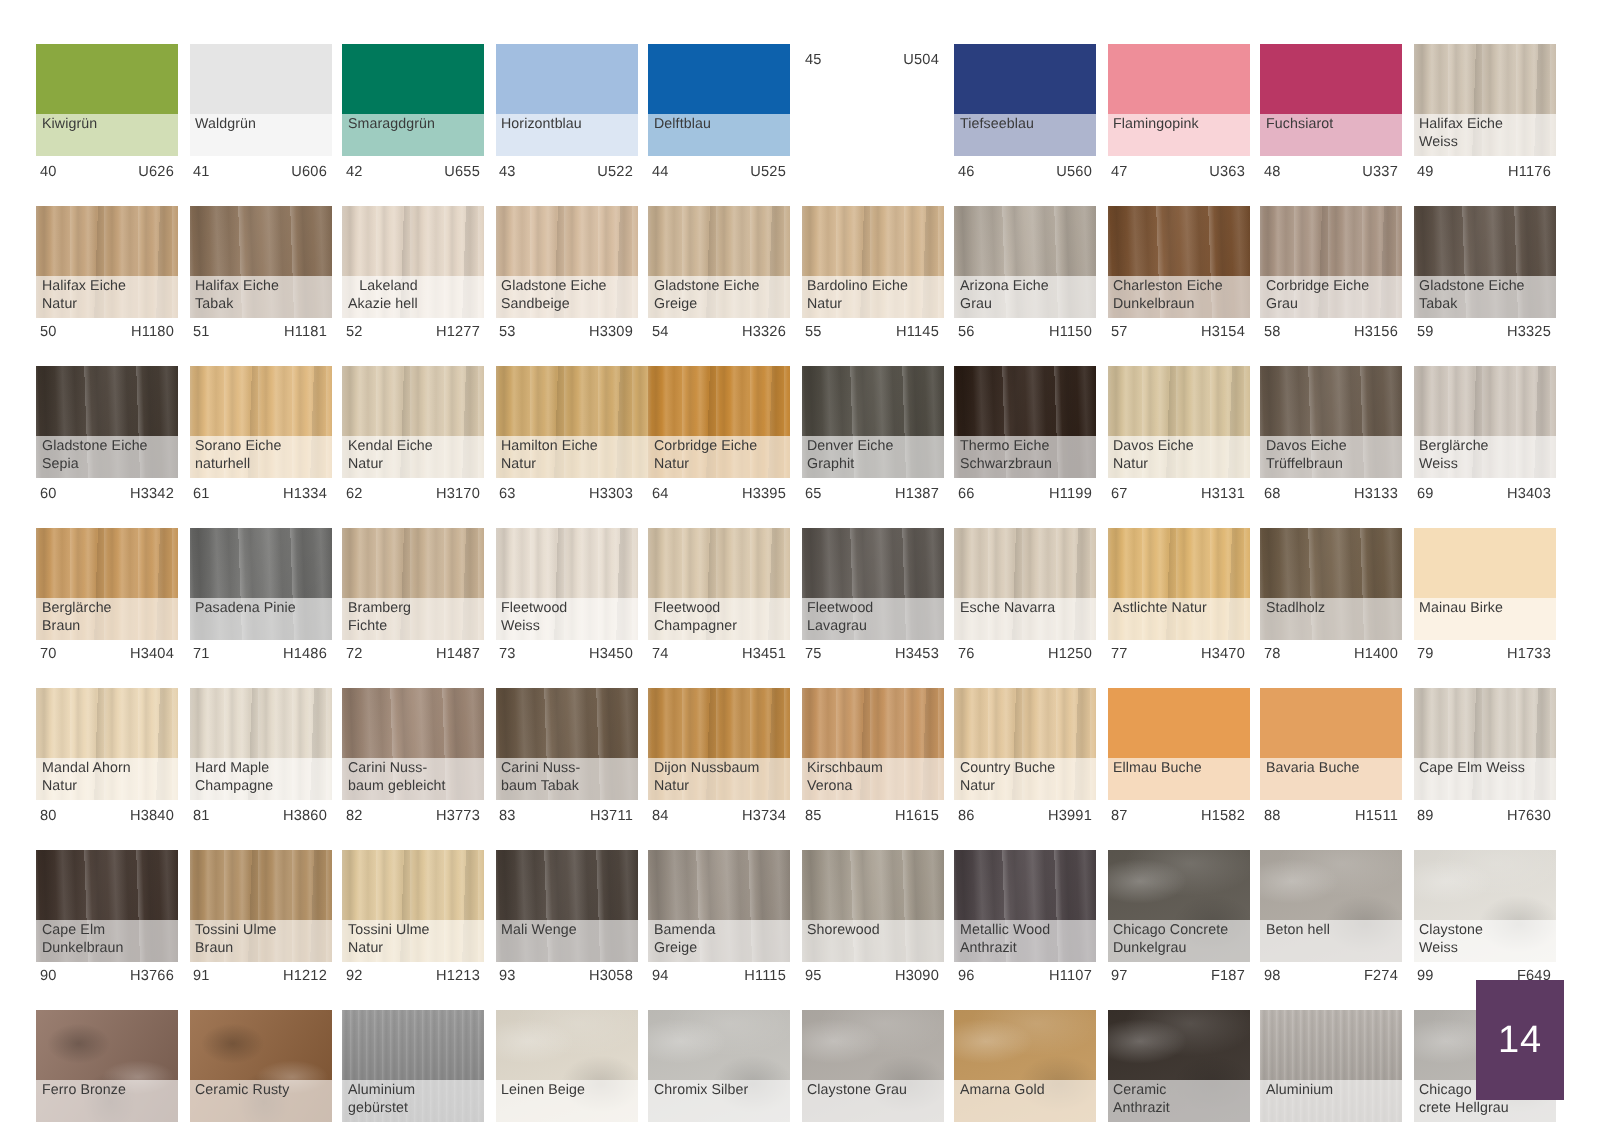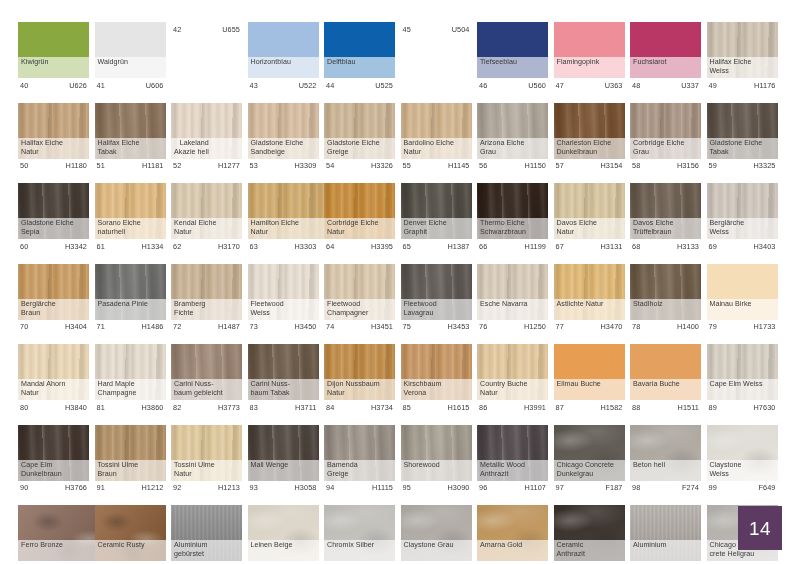--- a/index.html
+++ b/index.html
@@ -151,21 +151,21 @@
     line-height: 9px;
     color: #3a3a3a;
     letter-spacing: 0.1px;
   }
 
   #page-badge {
     position: absolute;
     right: 18px;
     bottom: 14px;
     width: 44px;
-    height: 44px;
+    height: 60px;
     background: #5d3a62;
     display: flex;
     align-items: center;
     justify-content: center;
   }
   #page-badge .num {
     color: #ffffff;
     font-size: 19px;
     line-height: 19px;
     letter-spacing: 0.4px;
@@ -195,20 +195,26 @@
           <div class="namebar">
             <span>Waldgrün</span>
           </div>
         </div>
         <div class="caption">
           <span class="num">41</span>
           <span class="code">U606</span>
         </div>
       </div>
       <div class="swatch">
+        <div class="chip tex-solid" style="background-color: rgb(0, 121, 91);">
+          <div class="grain"></div>
+          <div class="namebar">
+            <span>Smaragdgrün</span>
+          </div>
+        </div>
         <div class="caption">
           <span class="num">42</span>
           <span class="code">U655</span>
         </div>
       </div>
       <div class="swatch">
         <div class="chip tex-solid" style="background-color: rgb(162, 190, 224);">
           <div class="grain"></div>
           <div class="namebar">
             <span>Horizontblau</span>
@@ -919,21 +925,21 @@
             <span>Claystone
 Weiss</span>
           </div>
         </div>
         <div class="caption">
           <span class="num">99</span>
           <span class="code">F649</span>
         </div>
       </div>
       <div class="swatch">
-        <div class="chip tex-rust" style="background-color: rgb(138, 106, 90); padding-left: 28px;">
+        <div class="chip tex-rust" style="background-color: rgb(138, 106, 90);">
           <div class="grain"></div>
           <div class="namebar">
             <span>Ferro Bronze</span>
           </div>
         </div>
         <div class="caption">
           <span class="num">100</span>
           <span class="code">F302</span>
         </div>
       </div>

